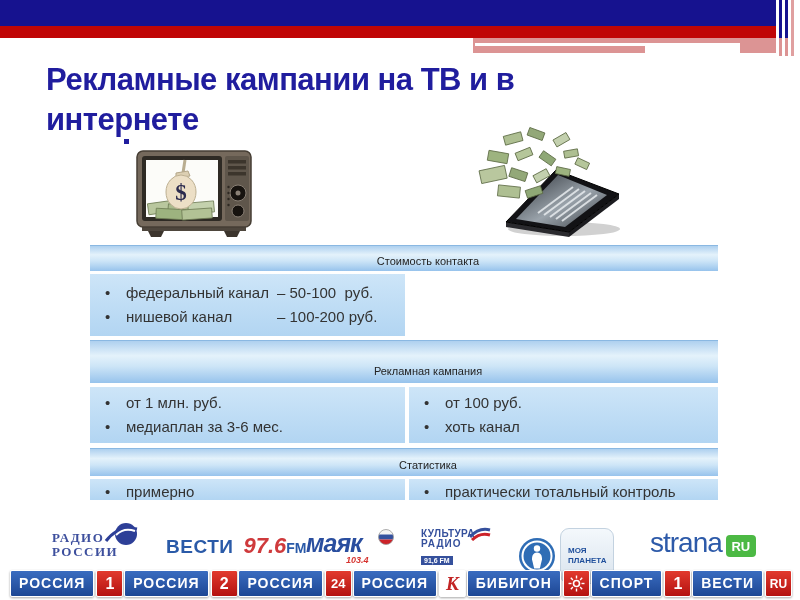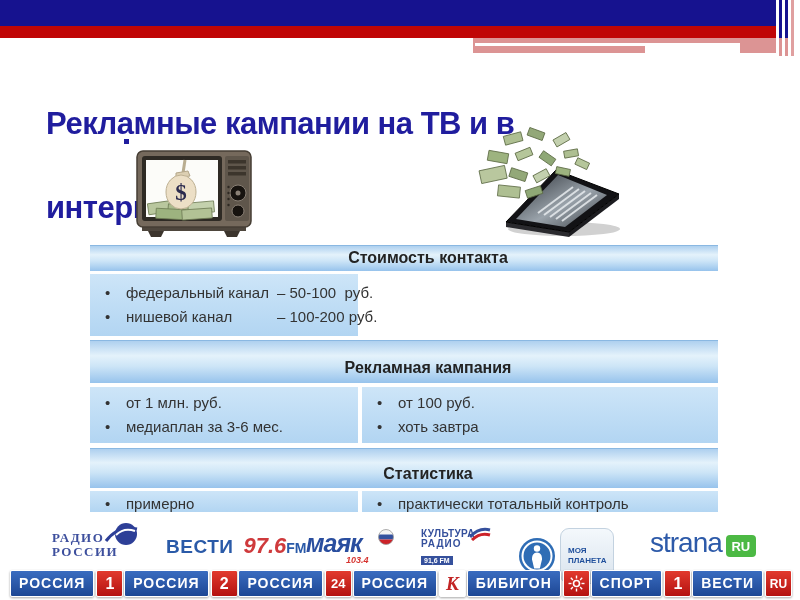--- a/index.html
+++ b/index.html
@@ -16,38 +16,38 @@
   .vs1a{left:779px;top:0;height:38px;background:#16128f;}
   .vs1b{left:779px;top:38px;height:18px;background:#dc9494;}
   .vs2a{left:785px;top:0;height:38px;background:#16128f;}
   .vs2b{left:785px;top:38px;height:18px;background:#dc9494;}
   .vs3{left:791px;top:0;height:56px;background:#e0a0a0;}
   .decor-square{position:absolute;left:124px;top:139px;width:5px;height:5px;background:#201d9e;}
 
   
   .title{position:absolute;left:46px;top:60px;width:640px;color:#201d9e;
          font-size:31px;font-weight:bold;line-height:40px;letter-spacing:-0.5px;}
-  .title span{display:block;margin-top:44px;}
+  .title span{display:block;}
 
   
   .img-tv{position:absolute;left:134px;top:147px;}
   .img-tablet{position:absolute;left:476px;top:126px;}
 
   
   .adtable{position:absolute;left:90px;top:245px;width:628px;}
   .t-header{background:linear-gradient(180deg,#aed0ef 0%,#e4f2fb 35%,#cde5f7 60%,#97c3ec 100%);
-            border-top:1px solid #8ab8e2;color:#232323;font-weight:bold;font-size:16px;
+            border-top:1px solid #8ab8e2;color:#232323;font-weight:normal;font-size:11px;
             display:flex;align-items:flex-end;justify-content:center;box-sizing:border-box;padding-left:48px;}
   .t-h1{height:26px;padding-bottom:4px;margin-bottom:3px;}
   .t-h2{height:43px;padding-bottom:6px;margin-top:4px;margin-bottom:4px;}
-  .t-h3{height:40px;padding-bottom:5px;margin-top:5px;margin-bottom:3px;}
+  .t-h3{height:28px;padding-bottom:5px;margin-top:5px;margin-bottom:3px;}
   .t-row{display:flex;gap:4px;}
   .t-cell{background:linear-gradient(180deg,#cde5f8 0%,#b2d5f2 100%);font-size:15px;color:#333;
           box-sizing:border-box;}
-  .t-cell.c-left{width:268px;flex:none;}
+  .t-cell.c-left{width:315px;flex:none;}
   .t-cell.c-right{flex:1;}
   .t-r1 .t-cell{height:62px;padding-top:7px;}
   .t-r2 .t-cell{height:56px;padding-top:4px;}
   .t-r3 .t-cell{height:21px;padding-top:1px;overflow:hidden;}
   .bullet-item{display:flex;padding:0 6px 0 15px;line-height:24px;}
   .bullet-item::before{content:"•";width:21px;flex:none;color:#333;}
   .b-label.fixed{width:151px;flex:none;}
   .b-value{white-space:pre;}
 
   
@@ -222,21 +222,21 @@
         </div>
         <div class="bullet-item">
           <span class="b-label">медиаплан за 3-6 мес.</span>
         </div>
       </div>
       <div class="t-cell c-right">
         <div class="bullet-item">
           <span class="b-label">от 100 руб.</span>
         </div>
         <div class="bullet-item">
-          <span class="b-label">хоть завтра</span>
+          <span class="b-label">хоть канал</span>
         </div>
       </div>
     </div>
 
     <div class="t-header t-h3">Статистика</div>
     <div class="t-row t-r3">
       <div class="t-cell c-left">
         <div class="bullet-item">
           <span class="b-label">примерно</span>
         </div>

